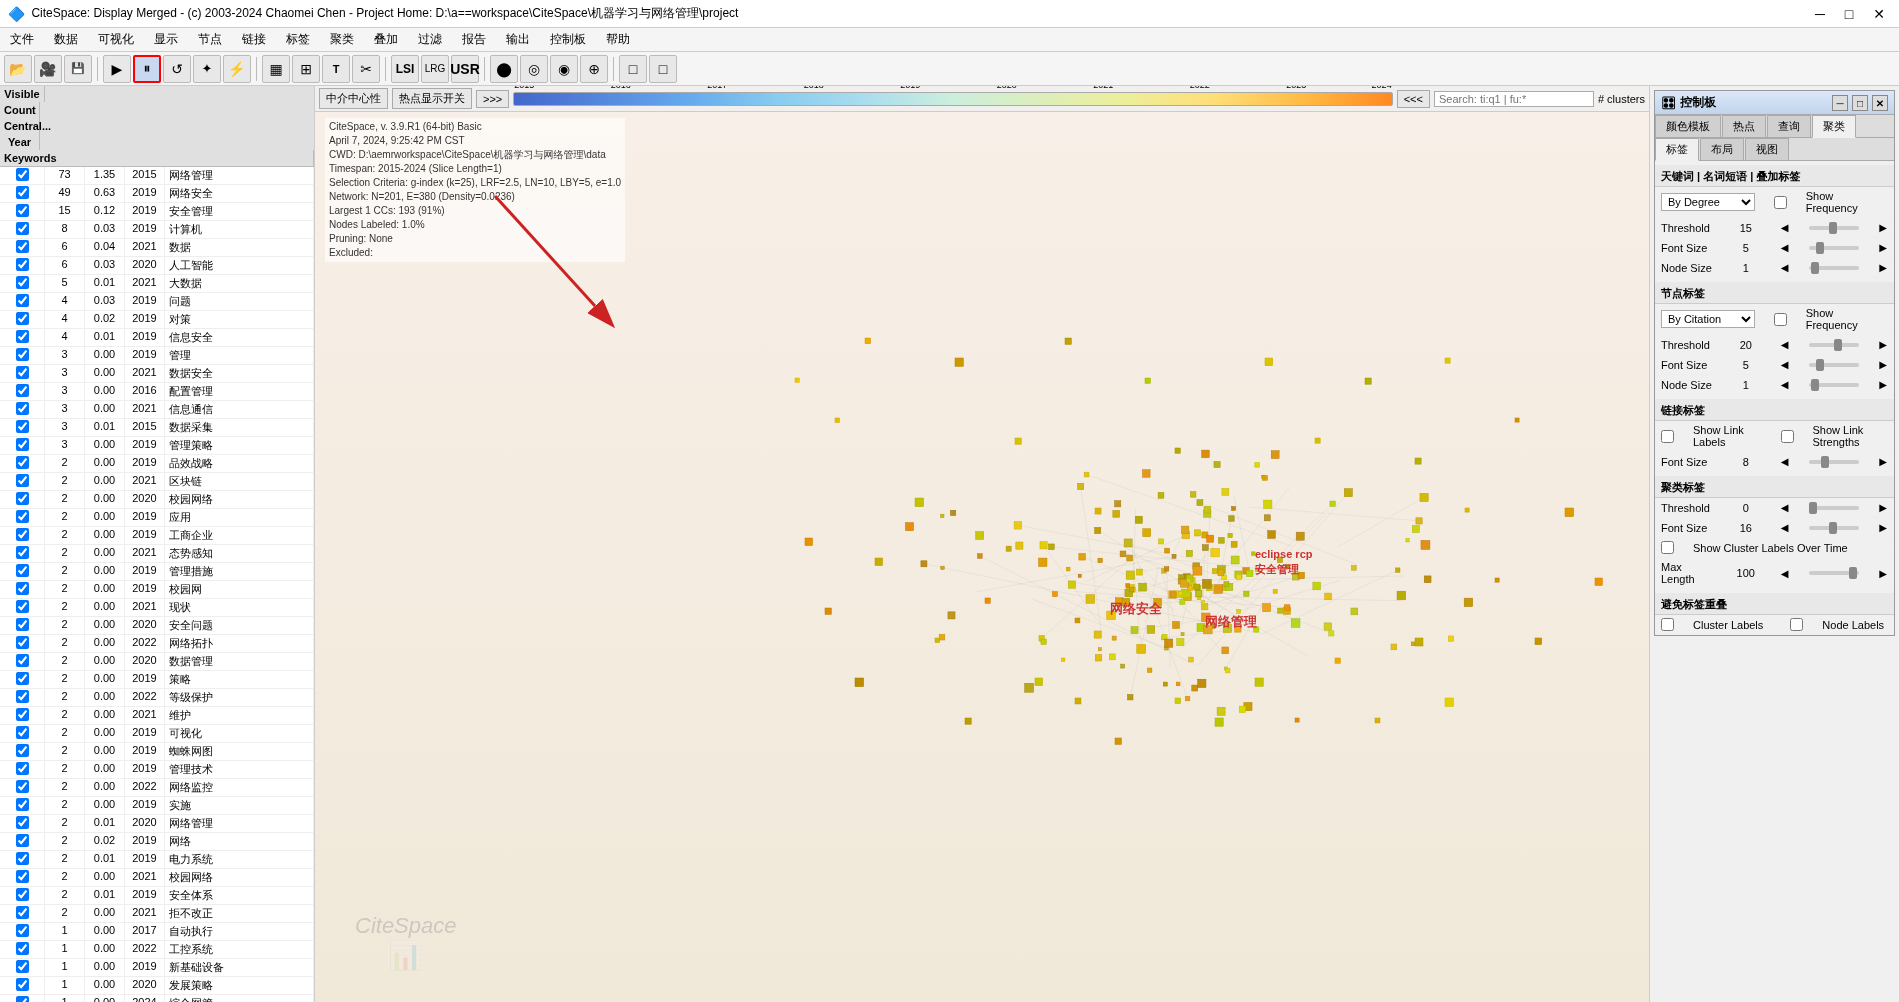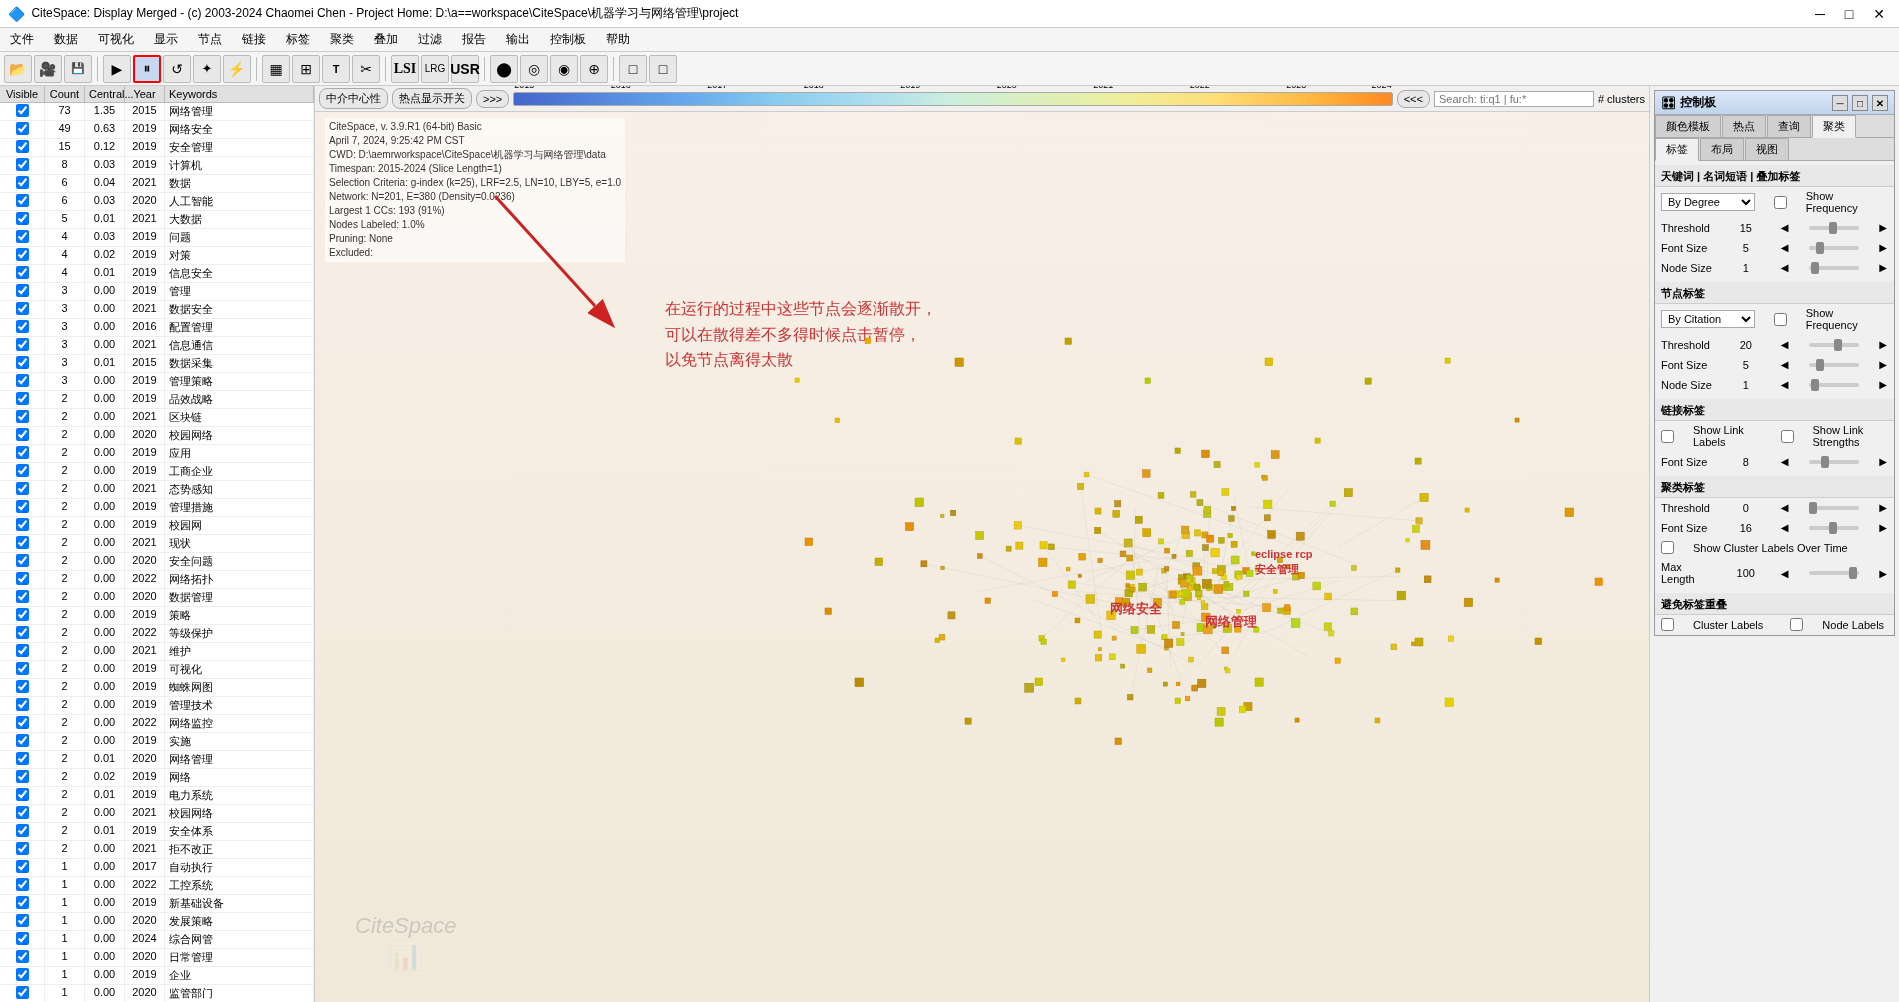--- a/index.html
+++ b/index.html
@@ -67,21 +67,22 @@
       border-right: 1px solid #ccc;
       display: flex;
       flex-direction: column;
       overflow: hidden;
     }
     #table-header {
       display: flex;
       background: #e0e0e0;
       border-bottom: 1px solid #bbb;
       font-size: 11px;
-      font-weight: normal;
+      font-weight: bold;
+      flex-direction: column;
     }
     .th { padding: 2px 4px; border-right: 1px solid #bbb; }
     .th-visible { width: 45px; text-align: center; }
     .th-count { width: 40px; text-align: center; }
     .th-central { width: 40px; text-align: center; }
     .th-year { width: 40px; text-align: center; }
     .th-keywords { flex: 1; }
 
     #table-body { overflow-y: auto; flex: 1; }
     .table-row { display: flex; border-bottom: 1px solid #eee; font-size: 11px; }
@@ -114,21 +115,21 @@
       border-bottom: 1px solid #ccc;
       font-size: 11px;
       z-index: 10;
     }
     .center-btn {
       padding: 2px 6px;
       border: 1px solid #aaa;
       background: #e8e8e8;
       cursor: pointer;
       font-size: 11px;
-      border-radius: 8px;
+      border-radius: 0;
     }
     #search-input-field {
       border: 1px solid #aaa;
       padding: 1px 4px;
       width: 160px;
       font-size: 11px;
     }
 
     
     #info-box {
@@ -316,21 +317,21 @@
   <div class="toolbar-btn">↺</div>
   <div class="toolbar-btn" style="font-size:13px;">✦</div>
   <div class="toolbar-btn">⚡</div>
   <div class="toolbar-sep"></div>
   <div class="toolbar-btn">▦</div>
   <div class="toolbar-btn">⊞</div>
   <div class="toolbar-btn" style="font-size:11px;font-weight:bold;">T</div>
   <div class="toolbar-btn">✂</div>
   <div class="toolbar-sep"></div>
   <div class="toolbar-btn">
-      <span style="font-size:14px;font-weight:bold;font-family:Liberation Serif, serif;">LSI</span>
+      <span style="font-size:12px;font-weight:bold;">LSI</span>
     </div>
   <div class="toolbar-btn">
       <span style="font-size:10px;font-weight:normal;">LRG</span>
     </div>
   <div class="toolbar-btn">
       <span style="font-size:14px;font-weight:bold;">USR</span>
     </div>
   <div class="toolbar-sep"></div>
   <div class="toolbar-btn">⬤</div>
   <div class="toolbar-btn">◎</div>
@@ -744,25 +745,20 @@
 
     <svg id="red-arrow" width="220" height="200" style="position:absolute;top:90px;left:150px;z-index:5;">
       <defs>
         <marker id="arrowhead" markerWidth="10" markerHeight="7" refX="0" refY="3.5" orient="auto">
           <polygon points="0 0, 10 3.5, 0 7" fill="#cc2222"></polygon>
         </marker>
       </defs>
       <line x1="30" y1="20" x2="130" y2="130" stroke="#cc2222" stroke-width="3" marker-end="url(#arrowhead)"></line>
     </svg>
 
-    <div id="annotation-text">
-      <div>在运行的过程中这些节点会逐渐散开，</div>
-      <div>可以在散得差不多得时候点击暂停，</div>
-      <div>以免节点离得太散</div>
-    </div>
 
     <div id="network-canvas" style="top:72px;">
       
       <svg width="100%" height="100%">
 
         <g id="network-nodes">
         <rect x="700.7933716536045" y="384.0196363267939" width="7.192293407485026" height="7.192293407485026" fill="rgb(225,195,15)" stroke="rgb(195,165,15)" stroke-width="0.5"></rect>
             <rect x="874.7650356102683" y="425.6027317885957" width="4.724181712476621" height="4.724181712476621" fill="rgb(239,196,20)" stroke="rgb(209,166,20)" stroke-width="0.5"></rect>
             <rect x="868.4623848037882" y="434.6285129202484" width="8.098944427957267" height="8.098944427957267" fill="rgb(230,176,8)" stroke="rgb(200,146,8)" stroke-width="0.5"></rect>
             <line x1="872.5118570177668" y1="438.677985134227" x2="1084.4168429195438" y2="442.67945223257635" stroke="#aaa" stroke-width="0.4" opacity="0.4"></line>

